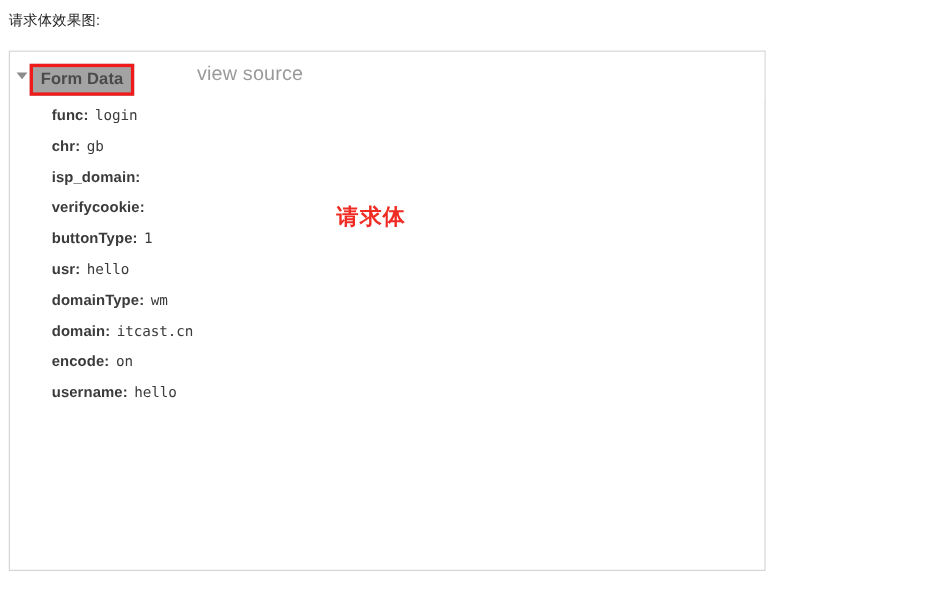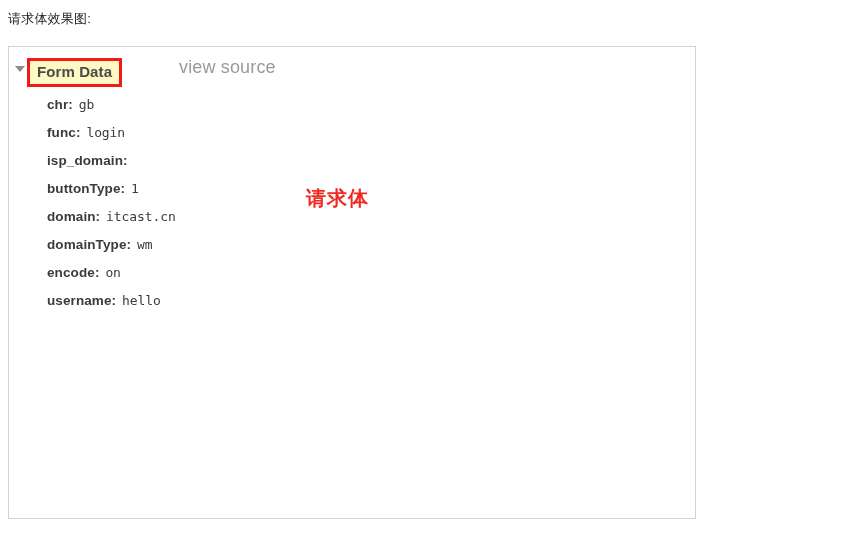--- a/index.html
+++ b/index.html
@@ -57,21 +57,21 @@
     border-left: 5px solid transparent;
     border-right: 5px solid transparent;
     border-top: 6px solid #8c8c8c;
   }
   #form-data-title-wrap {
     position: absolute;
     left: 18px;
     top: 11px;
     padding: 2px 7px 3px 7px;
     border: 3px solid #ef1a1a;
-    background: #fef9c3;
+    background: #a3a3a3;
     box-sizing: border-box;
   }
   #form-data-title {
     font-size: 15px;
     font-weight: bold;
     color: #4a4a4a;
     line-height: 17px;
     white-space: nowrap;
     letter-spacing: 0.1px;
   }
@@ -152,47 +152,53 @@
       <span id="form-data-title">Form Data</span>
     </span>
 
     <span class="panel-tab" id="tab-view-source">view source</span>
 
   </div>
 
   <div id="form-rows">
 
     <div class="form-row">
+      <span class="row-key">func</span><span class="row-sep">:</span><span class="row-value">login</span>
+    </div>
+
+    <div class="form-row">
       <span class="row-key">chr</span><span class="row-sep">:</span><span class="row-value">gb</span>
     </div>
 
     <div class="form-row">
-      <span class="row-key">func</span><span class="row-sep">:</span><span class="row-value">login</span>
-    </div>
-
-    <div class="form-row">
       <span class="row-key">isp_domain</span><span class="row-sep">:</span><span class="row-value"></span>
     </div>
 
+    <div class="form-row">
+      <span class="row-key">verifycookie</span><span class="row-sep">:</span><span class="row-value"></span>
+    </div>
 
 
     <div class="form-row">
       <span class="row-key">buttonType</span><span class="row-sep">:</span><span class="row-value">1</span>
     </div>
 
+    <div class="form-row">
+      <span class="row-key">usr</span><span class="row-sep">:</span><span class="row-value">hello</span>
+    </div>
+
+    <div class="form-row">
+      <span class="row-key">domainType</span><span class="row-sep">:</span><span class="row-value">wm</span>
+    </div>
 
     <div class="form-row">
       <span class="row-key">domain</span><span class="row-sep">:</span><span class="row-value">itcast.cn</span>
     </div>
 
     <div class="form-row">
-      <span class="row-key">domainType</span><span class="row-sep">:</span><span class="row-value">wm</span>
-    </div>
-
-    <div class="form-row">
       <span class="row-key">encode</span><span class="row-sep">:</span><span class="row-value">on</span>
     </div>
 
     <div class="form-row">
       <span class="row-key">username</span><span class="row-sep">:</span><span class="row-value">hello</span>
     </div>
 
 
   </div>
 

